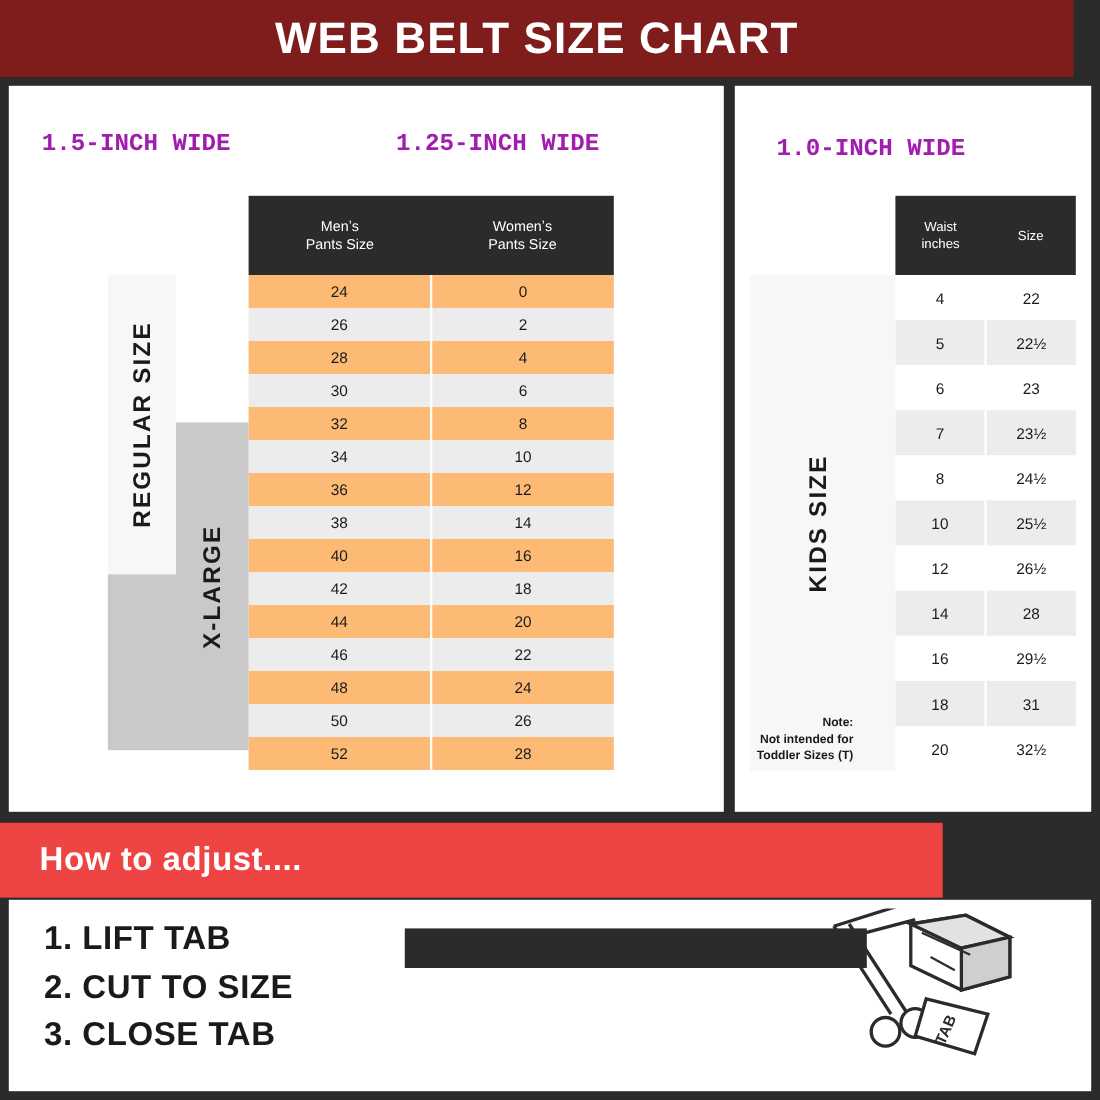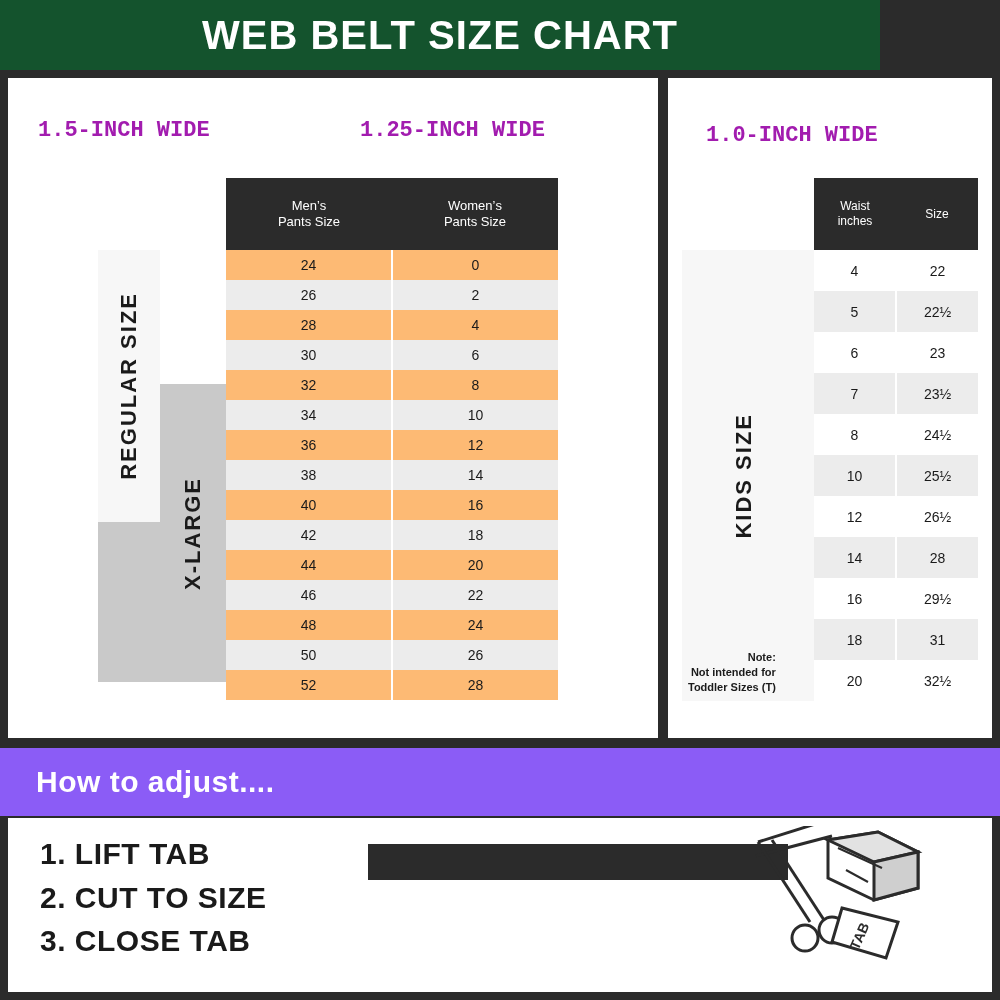--- a/index.html
+++ b/index.html
@@ -6,22 +6,22 @@
   body {
     width: 1000px; height: 1000px;
     background: #2b2b2b;
     font-family: "Liberation Sans", sans-serif;
     overflow: hidden;
   }
   .page { position: relative; width: 1000px; height: 1000px; background: #2b2b2b; }
 
   
   .header {
-    position: absolute; left: 0; top: 0; width: 880px; height: 70px;
-    background: #14532d; display: flex; align-items: center; justify-content: center;
+    position: absolute; left: 0; top: 0; width: 976px; height: 70px;
+    background: #7f1d1d; display: flex; align-items: center; justify-content: center;
   }
   .header-title {
     color: #ffffff; font-size: 40px; font-weight: bold;
     letter-spacing: 1px; white-space: nowrap;
   }
 
   
   .panel-left {
     position: absolute; left: 8px; top: 78px; width: 650px; height: 660px;
     background: #ffffff;
@@ -113,22 +113,22 @@
   .rrow { display: flex; height: 41px; }
   .rrow > div {
     flex: 1; display: flex; align-items: center; justify-content: center;
     font-size: 14px; color: #1a1a1a; background: #ffffff;
   }
   .rrow.even > div { background: #ececec; }
   .rrow > div + div { border-left: 2px solid #ffffff; }
 
   
   .howto {
-    position: absolute; left: 0; top: 748px; width: 1000px; height: 68px;
-    background: #8b5cf6; display: flex; align-items: center;
+    position: absolute; left: 0; top: 748px; width: 857px; height: 68px;
+    background: #ef4444; display: flex; align-items: center;
   }
   .howto-text {
     color: #ffffff; font-size: 30px; font-weight: bold; margin-left: 36px;
     letter-spacing: 0.5px;
   }
   .bottom {
     position: absolute; left: 8px; top: 818px; width: 984px; height: 174px;
     background: #ffffff;
   }
   .steps { position: absolute; left: 32px; top: 14px; }

